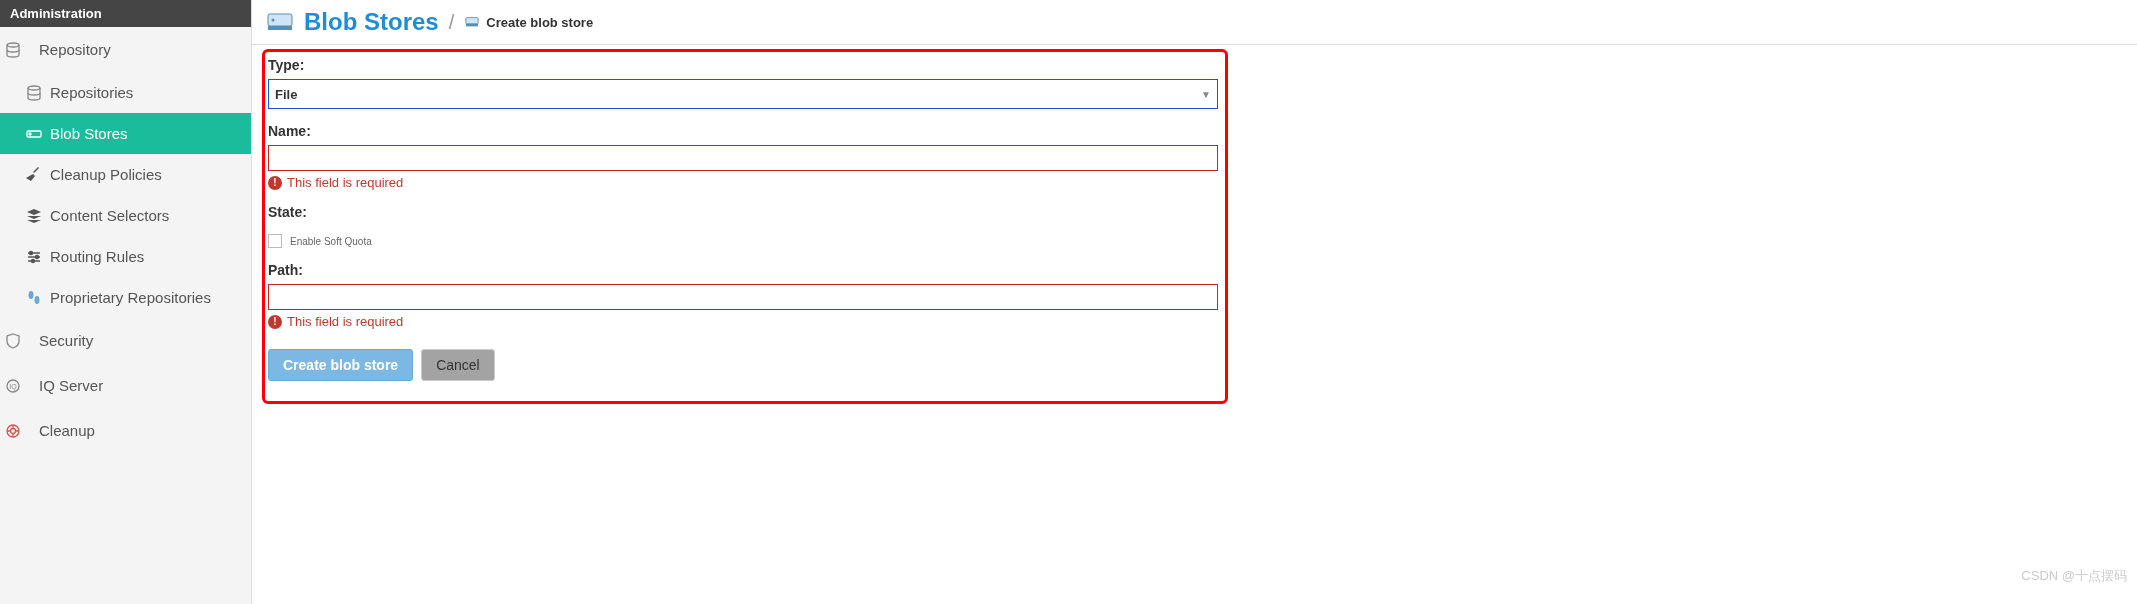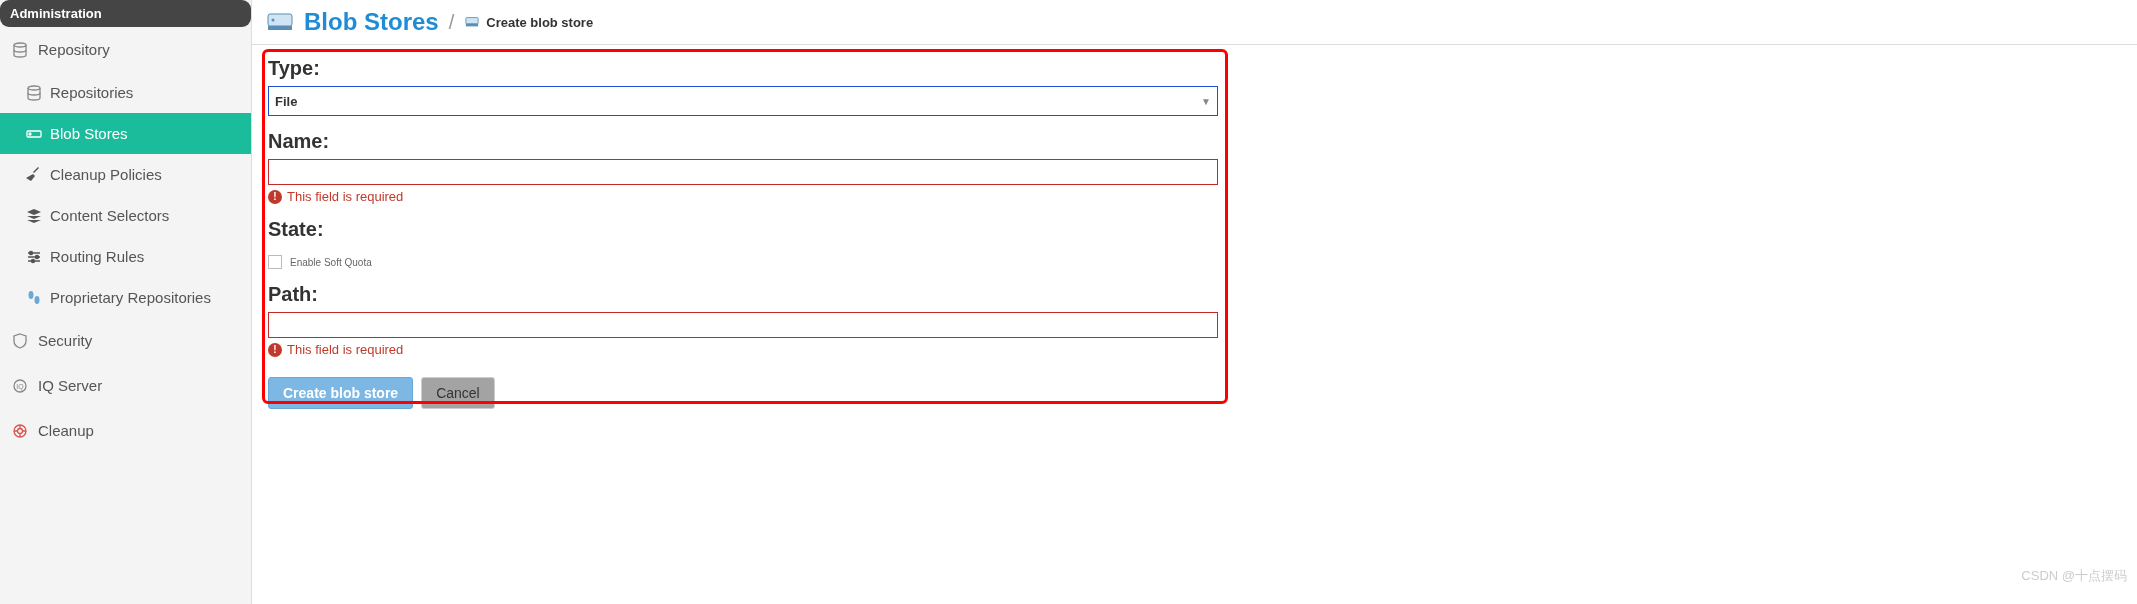--- a/index.html
+++ b/index.html
@@ -20,29 +20,28 @@
       background: #f4f4f4;
       border-right: 1px solid #ddd;
       flex-shrink: 0;
     }
     .sidebar-header {
       background: #454545;
       color: #fff;
       padding: 6px 10px;
       font-weight: bold;
       font-size: 13px;
-      border-radius: 9px;
     }
     .nav-group {
-      padding: 14px 12px;
+      padding: 14px 5px;
       color: #555;
       font-size: 15px;
       display: flex;
       align-items: center;
-      gap: 10px;
+      gap: 18px;
       cursor: pointer;
     }
     .nav-item {
       padding: 12px 14px 12px 26px;
       color: #555;
       font-size: 15px;
       display: flex;
       align-items: center;
       gap: 8px;
       cursor: pointer;
@@ -114,21 +113,21 @@
       height: 355px;
     }
     .form-panel {
       width: 950px;
     }
     .field-block {
       margin-bottom: 14px;
     }
     .field-label {
       font-weight: bold;
-      font-size: 20px;
+      font-size: 14px;
       margin-bottom: 6px;
       display: block;
       color: #333;
     }
     .text-input {
       width: 100%;
       height: 26px;
       border: 1px solid #c62828;
       padding: 3px 6px;
       font-size: 13px;

